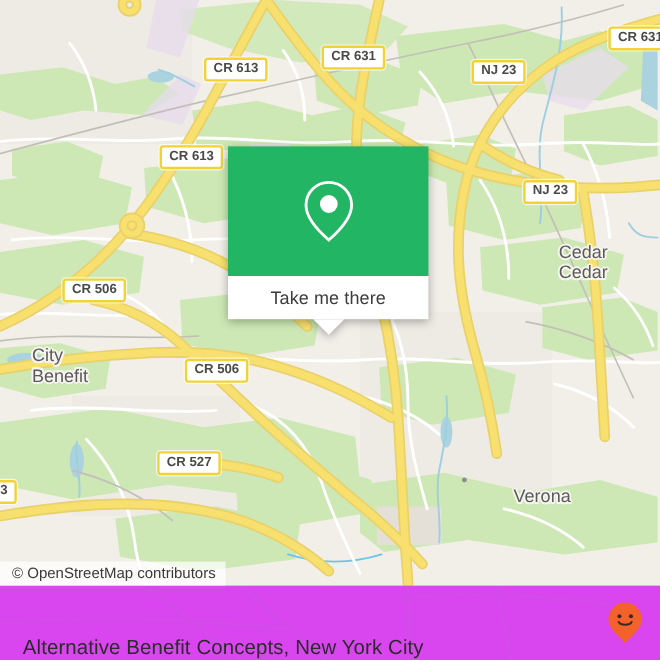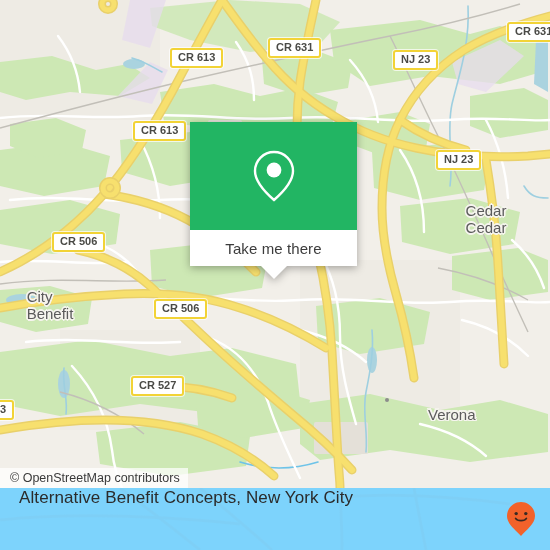--- a/index.html
+++ b/index.html
@@ -75,22 +75,22 @@
   #attribution{
     position:absolute; left:0; top:468px; z-index:50;
     background:rgba(255,255,255,.72);
     padding:3px 8px 4px 10px;
     font-size:12.5px; color:#3a3a3a;
   }
 
   
   #footer{
     position:absolute; left:0; top:488px; width:550px; height:62px;
-    background:#7dd3fc; overflow:hidden;
-    display:flex; align-items:flex-start;
+    background:#d946ef; overflow:hidden;
+    display:flex; align-items:flex-end;
   }
   #footer-ghost{
     position:absolute; left:0; top:-488px; width:550px; height:550px;
     opacity:.05; pointer-events:none;
   }
   #footer-title{
     position:relative; z-index:2;
     margin-left:19px; font-size:17px; color:#2b2b2b; letter-spacing:.1px;
   }
   #moovit-logo{

